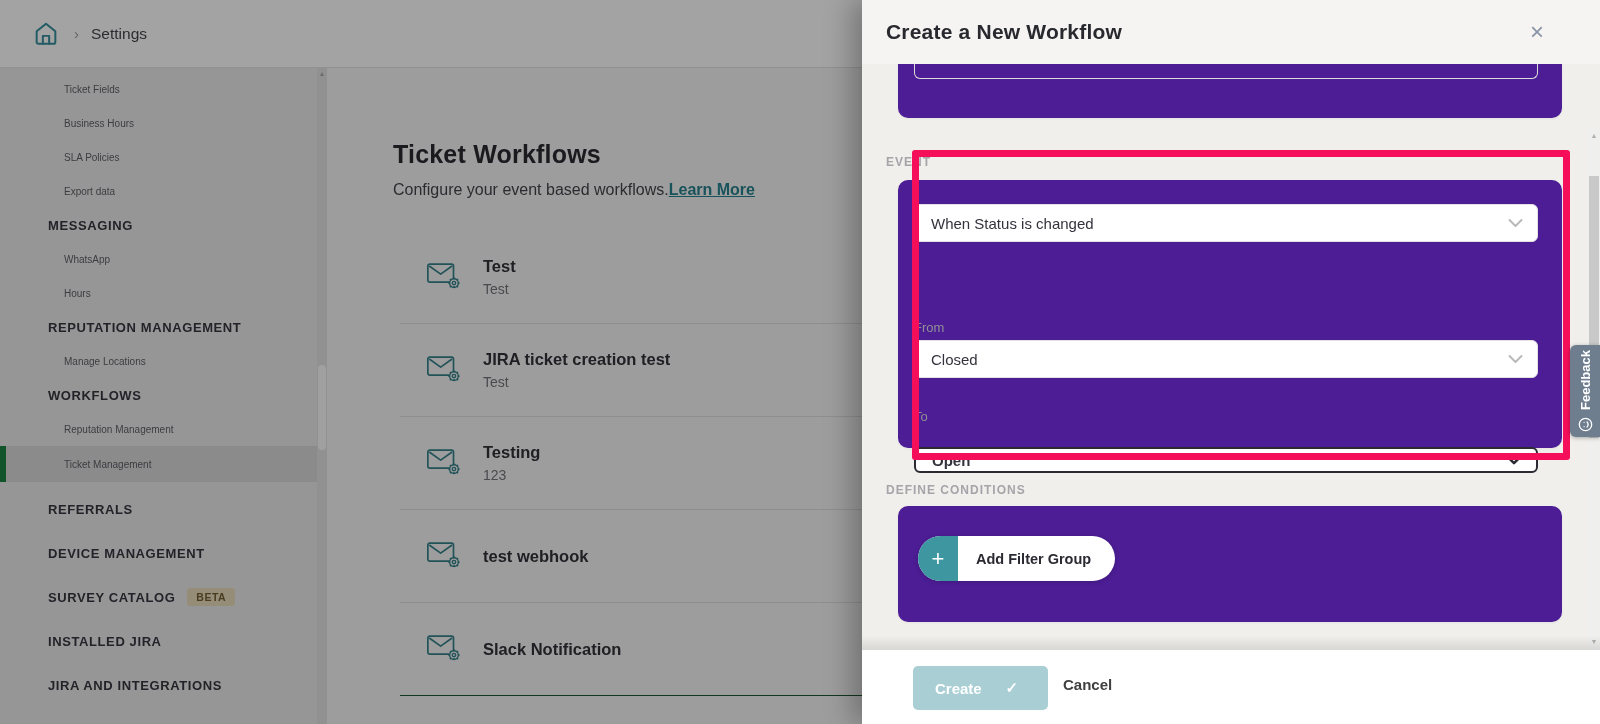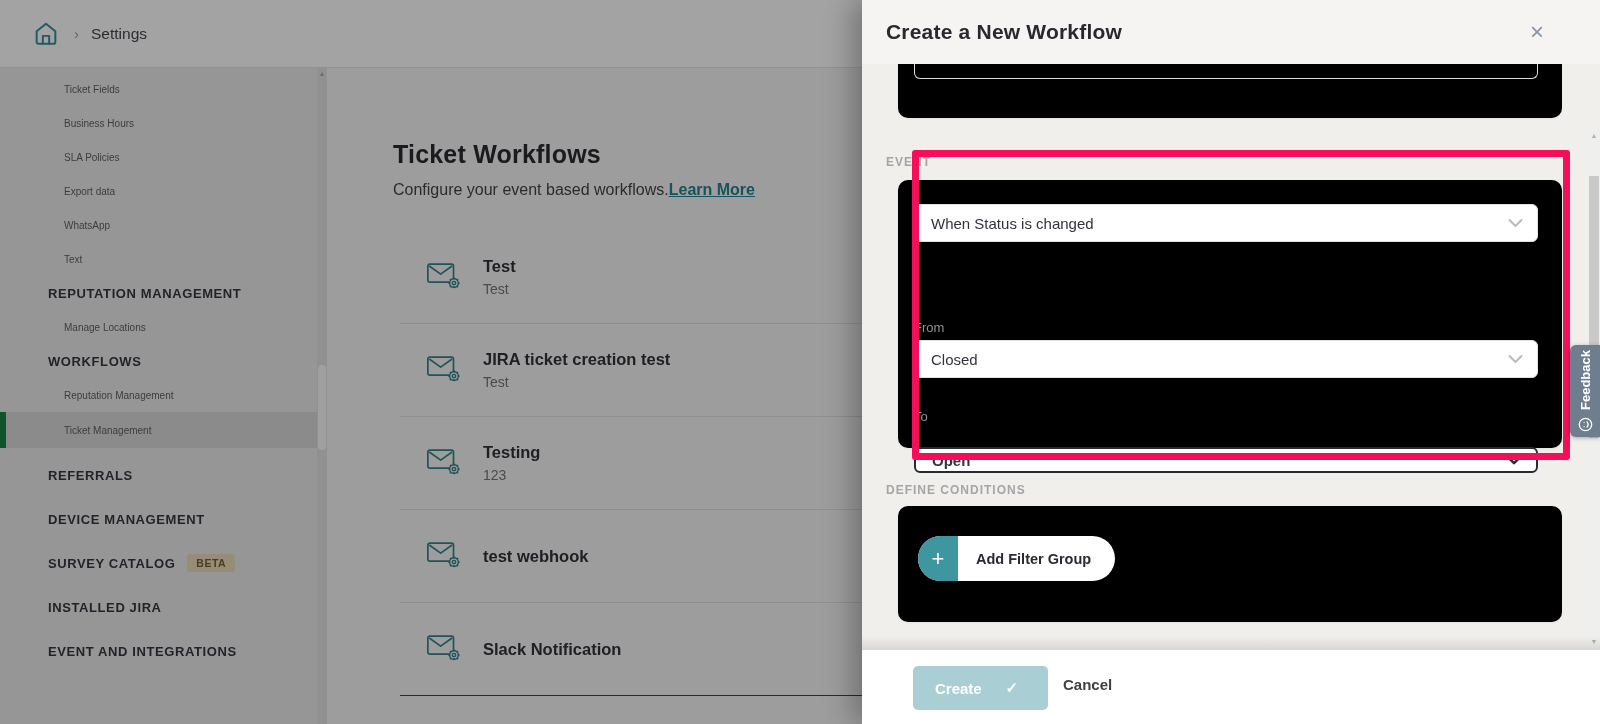--- a/index.html
+++ b/index.html
@@ -41,21 +41,21 @@
   .dim { position:absolute; left:0; top:0; width:862px; height:724px; background:rgba(12,12,14,0.38); z-index:40; }
 
   
   .drawer { position:absolute; left:862px; top:0; width:738px; height:724px; background:#f0efec; z-index:100; box-shadow:-10px 0 26px rgba(0,0,0,0.28); }
   .drawer-header { position:absolute; left:0; top:0; width:738px; height:64px; background:#f5f4f2; display:flex; align-items:center; z-index:20; }
   .drawer-title { margin-left:24px; font-size:21px; font-weight:bold; color:#28282f; letter-spacing:0.2px; }
   .close-btn { position:absolute; right:56px; top:22px; font-size:24px; line-height:20px; color:#8a94a8; cursor:pointer; }
 
   .drawer-body { position:absolute; left:0; top:64px; width:738px; height:586px; }
 
-  .card { position:absolute; background:#000000; border-radius:10px; box-shadow:0 1px 3px rgba(0,0,0,0.05); }
+  .card { position:absolute; background:#4c1d95; border-radius:10px; box-shadow:0 1px 3px rgba(0,0,0,0.05); }
   .top-card { left:36px; top:0; width:664px; height:54px; border-radius:0 0 10px 10px; }
   .input-stub { position:absolute; left:16px; right:24px; top:0; height:15px; border:1px solid #dcdcdc; border-top:none; border-radius:0 0 6px 6px; }
 
   .section-label { position:absolute; left:24px; font-size:12px; font-weight:bold; letter-spacing:1px; color:#a5a5a9; }
   .event-label { top:91px; }
   .cond-label { top:419px; }
 
   .event-card { left:36px; top:116px; width:664px; height:268px; }
   .select { position:absolute; left:16px; width:624px; height:38px; background:#fff; border:1px solid #e2e2e2; border-radius:6px; display:flex; align-items:center; cursor:pointer; }
   .select .val { margin-left:16px; font-size:15px; color:#33333d; }
@@ -114,25 +114,28 @@
       </div>
       <div class="sb-row sb-link">
         <span>Business Hours</span>
       </div>
       <div class="sb-row sb-link">
         <span>SLA Policies</span>
       </div>
       <div class="sb-row sb-link">
         <span>Export data</span>
       </div>
+      <div class="sb-row sb-header">
+        <span>MESSAGING</span>
+      </div>
       <div class="sb-row sb-link">
         <span>WhatsApp</span>
       </div>
       <div class="sb-row sb-link">
-        <span>Text</span>
+        <span>Hours</span>
       </div>
       <div class="sb-row sb-header">
         <span>REPUTATION MANAGEMENT</span>
       </div>
       <div class="sb-row sb-link">
         <span>Manage Locations</span>
       </div>
       <div class="sb-row sb-header">
         <span>WORKFLOWS</span>
       </div>
@@ -149,21 +152,21 @@
         <span>DEVICE MANAGEMENT</span>
       </div>
       <div class="sb-row sb-header sb-section">
         <span>SURVEY CATALOG</span>
         <span class="beta-badge">BETA</span>
       </div>
       <div class="sb-row sb-header sb-section">
         <span>INSTALLED JIRA</span>
       </div>
       <div class="sb-row sb-header sb-section">
-        <span>EVENT AND INTEGRATIONS</span>
+        <span>JIRA AND INTEGRATIONS</span>
       </div>
     </nav>
   <div class="sb-scrollbar"></div>
   <div class="sb-arrow" style="top:70px;">▲</div>
   <div class="sb-thumb"></div>
 
   <main class="main">
     <h1>Ticket Workflows</h1>
     <div class="sub"><span>Configure your event based workflows.</span><span class="learn-more">Learn More</span></div>
     <div class="wf-list" id="workflow-list">

